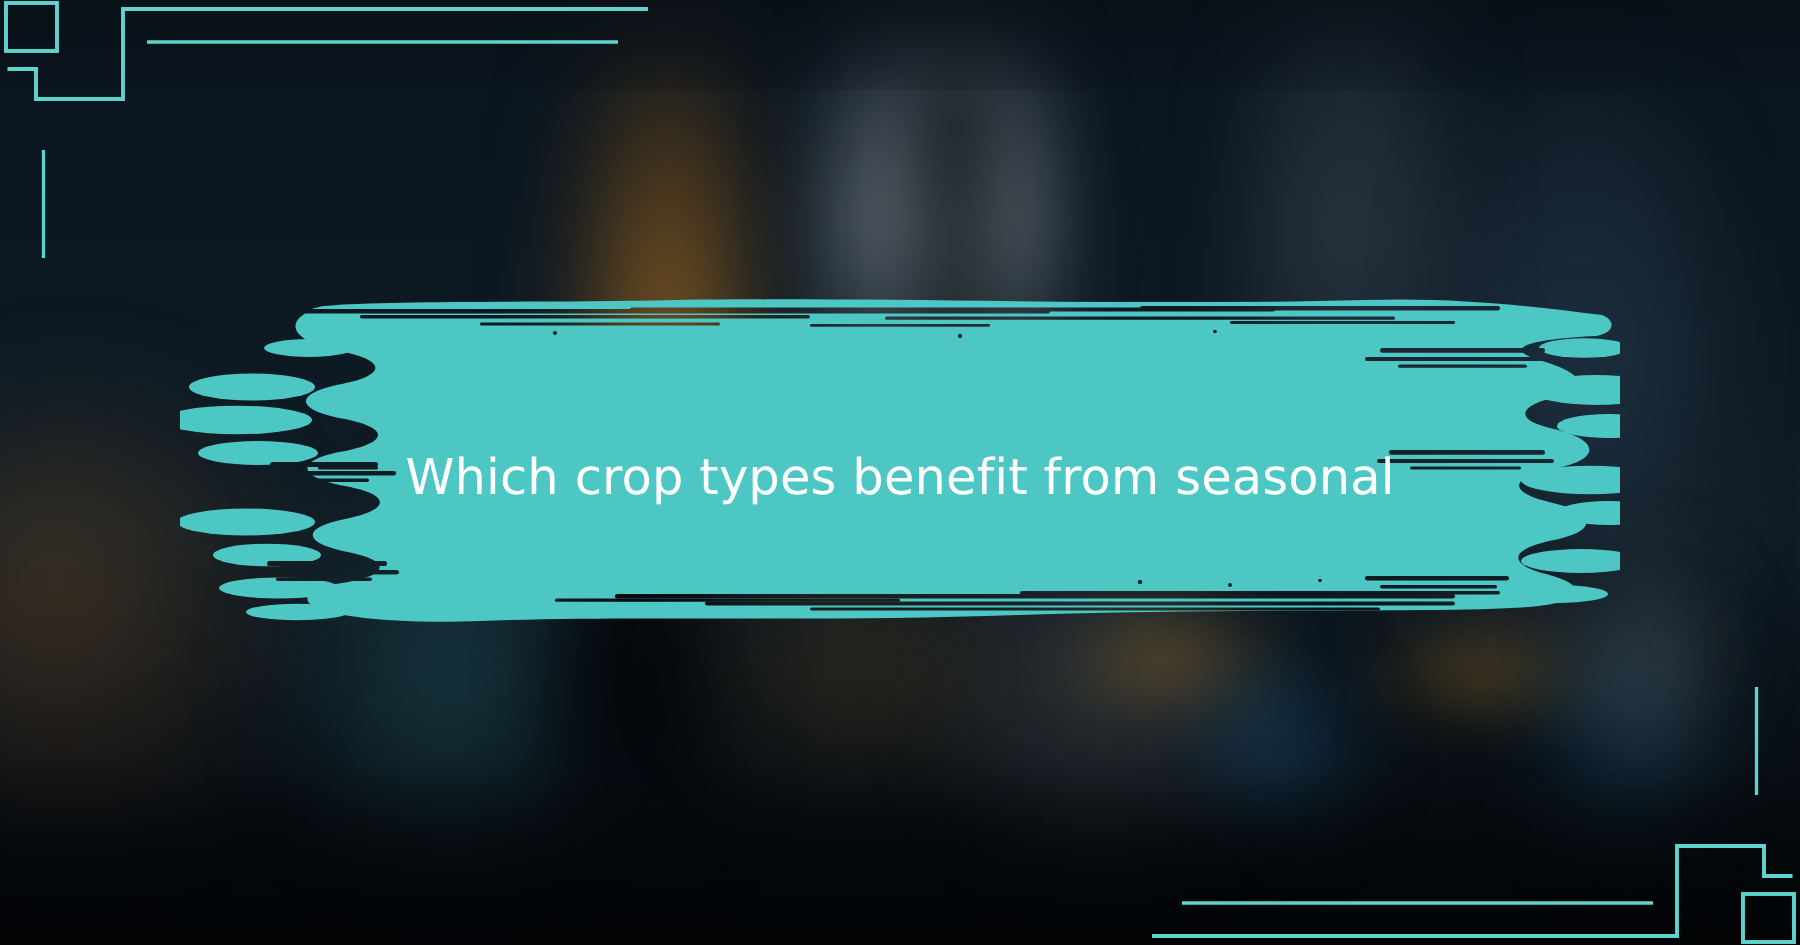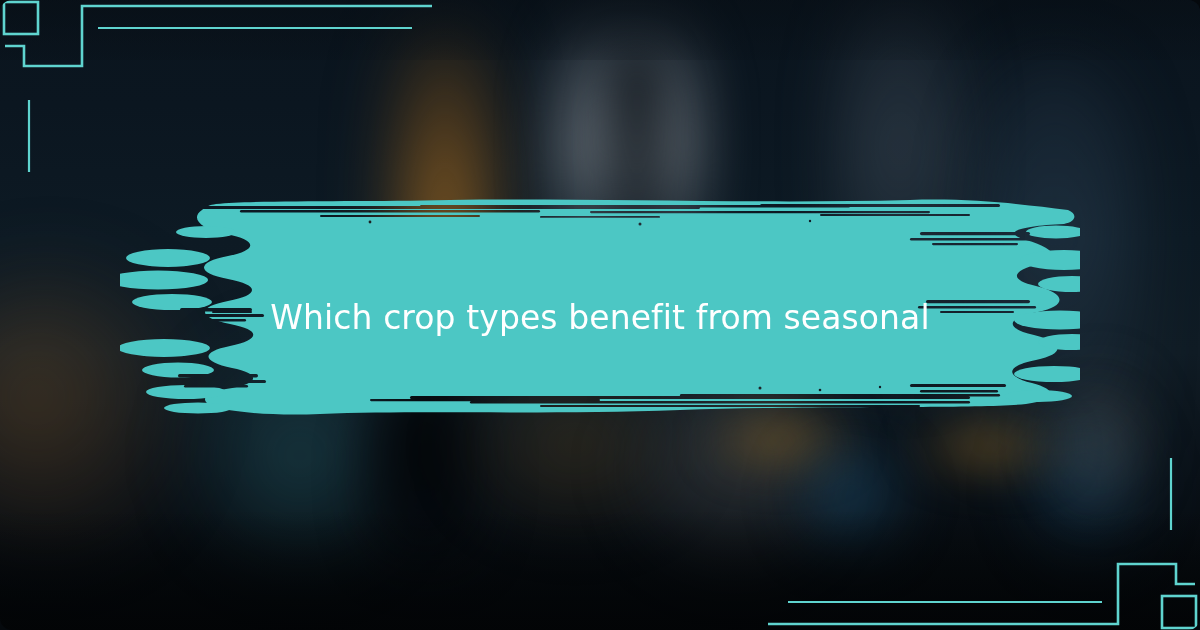--- a/index.html
+++ b/index.html
@@ -8,21 +8,20 @@
     overflow:hidden;
     background:#05090d;
     font-family:"DejaVu Sans", sans-serif;
   }
 
   #stage {
     position:relative;
     width:1200px; height:630px;
     overflow:hidden;
     background:#070c12;
-    border-radius:12px;
   }
 
   
   .bg-layer {
     position:absolute;
     inset:-60px;
     overflow:hidden;
   }
   .bg-base {
     position:absolute; inset:0;

